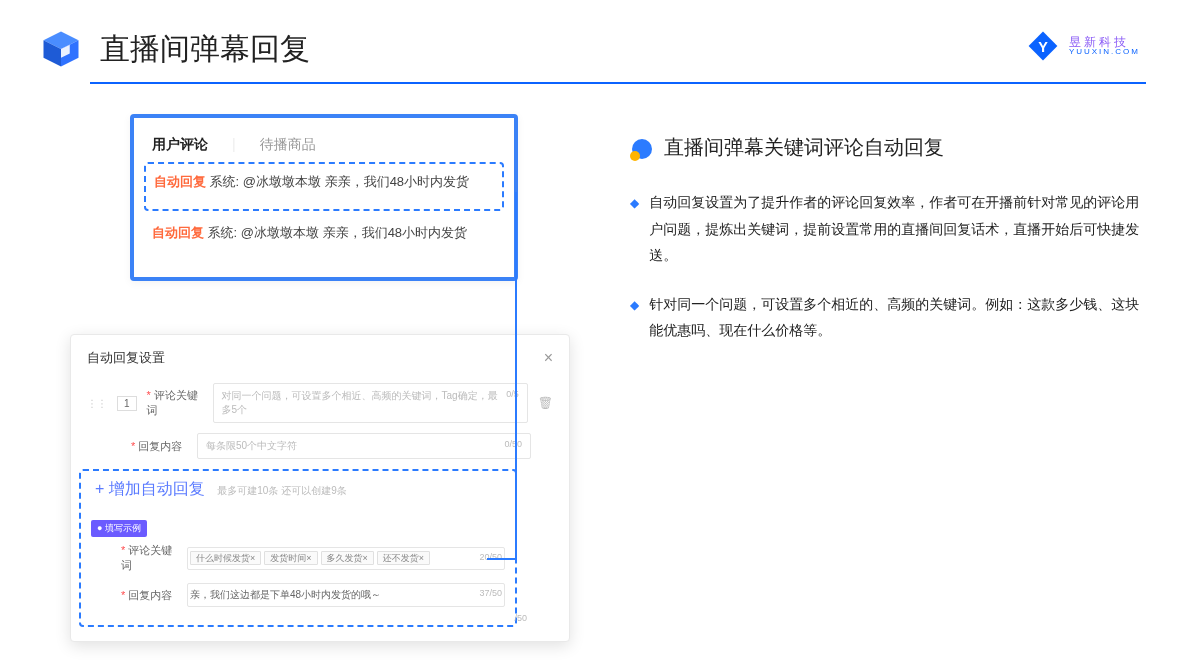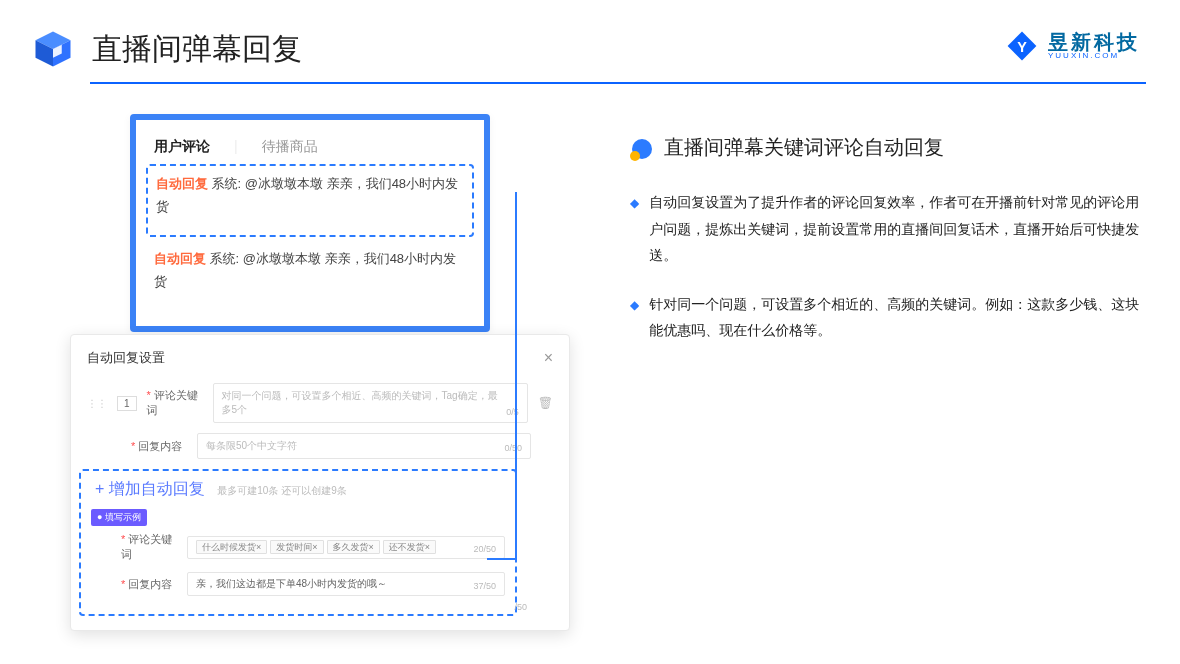--- a/index.html
+++ b/index.html
@@ -1,54 +1,54 @@
 <!DOCTYPE html>
 <html><head>
 <meta charset="utf-8">
 <style>
 *{box-sizing:border-box;margin:0;padding:0}
 body{font-family:"Microsoft YaHei","PingFang SC",sans-serif;background:#fff;width:1180px;height:664px;position:relative;overflow:hidden}
-.header{display:flex;align-items:center;padding:28px 32px 12px;position:relative}
+.header{display:flex;align-items:center;padding:28px 40px 12px;position:relative}
 .cube{width:42px;height:42px;margin-right:18px;position:relative}
 .cube svg{width:100%;height:100%}
 .title{font-size:30px;font-weight:500;color:#222}
 .brand{position:absolute;right:40px;top:30px;display:flex;align-items:center;gap:10px}
 .brand-icon{width:32px;height:32px}
 .brand-txt{display:flex;flex-direction:column;line-height:1}
-.brand-cn{font-size:20px;font-weight:bold;color:#0369a1;letter-spacing:3px}
+.brand-cn{font-size:12px;font-weight:normal;color:#8b5cf6;letter-spacing:3px}
 .brand-en{font-size:8px;color:#0b63ff;letter-spacing:2px}
 .hr{height:2px;background:linear-gradient(90deg,#0b63ff 0%,#0b63ff 100%);margin:0 34px 0 90px}
 .content{display:flex;padding:30px 40px 0 130px;gap:60px}
 .left{width:440px;position:relative}
 .right{flex:1;padding-top:20px}
-.panel{background:#fff;border:6px solid #3b82f6;border-radius:4px;box-shadow:0 2px 8px rgba(0,0,0,.05);padding:18px 18px 22px;width:360px;z-index:1;position:relative}
+.panel{background:#fff;border:4px solid #3b82f6;border-radius:4px;box-shadow:0 2px 8px rgba(0,0,0,.05);padding:18px 18px 22px;width:388px;z-index:1;position:relative}
 .tabs{display:flex;gap:24px;font-size:14px;margin-bottom:14px}
 .tab-active{font-weight:bold;color:#222}
 .tab{color:#999}
 .tab-div{color:#eee}
 .cmt{font-size:13px;color:#444;line-height:1.8;margin-bottom:10px}
 .cmt .badge{color:#ff6a3d;font-weight:700}
 .hl{border:2px dashed #2b7bff;border-radius:4px;padding:6px 8px;margin:-6px -8px 10px}
 .modal{position:absolute;top:220px;left:-60px;width:500px;background:#fff;border:1px solid #e9e9e9;border-radius:4px;box-shadow:0 4px 16px rgba(0,0,0,.12);padding:14px 16px 18px;z-index:2}
 .modal-hd{display:flex;justify-content:space-between;font-size:13px;color:#333;margin-bottom:16px}
 .close{color:#999;font-size:16px;cursor:pointer}
 .row{display:flex;align-items:center;gap:10px;margin-bottom:10px;font-size:11px}
 .drag{color:#ccc;font-size:10px}
 .idx{border:1px solid #ddd;padding:1px 6px;color:#666;font-size:10px}
 .lbl{color:#666;width:56px;text-align:left}
 .lbl::before{content:"* ";color:#ff4d4f}
-.inp{flex:1;border:1px solid #e5e5e5;border-radius:2px;padding:5px 8px;font-size:10px;color:#bbb;display:flex;justify-content:space-between;align-items:flex-end}
+.inp{flex:1;border:1px solid #e5e5e5;border-radius:2px;padding:5px 8px;font-size:10px;color:#bbb;display:flex;justify-content:space-between;align-items:flex-start}
 .cnt{color:#bbb;font-size:9px}
 .trash{color:#bbb;font-size:12px}
 .addline{color:#5b7bff;font-size:16px;margin:6px 0 4px 4px}
 .hint{color:#bbb;font-size:10px;margin-left:8px}
 .ex{border:2px dashed #2b7bff;border-radius:4px;padding:8px 10px;margin-top:6px;margin-left:-8px;margin-right:36px}
 .ex-badge{background:#6b5bff;color:#fff;font-size:9px;padding:2px 6px;border-radius:2px;display:inline-block;margin-bottom:6px}
 .tag{border:1px solid #e0e0e0;background:#fafafa;padding:1px 5px;font-size:9px;color:#888;margin-right:3px;border-radius:1px}
-.ex .inp{padding:4px 8px}
+.ex .inp{padding:4px 2px}
 .connector{position:absolute;border-right:2px solid #2b7bff;border-bottom:2px solid #2b7bff;z-index:3}
 .r-title{display:flex;align-items:flex-end;gap:12px;margin-bottom:28px}
 .r-ic{width:22px;height:22px;position:relative}
 .r-ic .c1{position:absolute;width:20px;height:20px;border-radius:50%;background:#2b7bff;top:0;left:2px}
 .r-ic .c2{position:absolute;width:10px;height:10px;border-radius:50%;background:#ffb400;bottom:0;left:0}
 .r-h{font-size:20px;color:#222;font-weight:500}
 .bullet{display:flex;gap:10px;margin-bottom:22px;font-size:14px;line-height:1.9;color:#222}
 .diamond{color:#2b7bff;font-size:12px;flex-shrink:0;margin-top:3px}
 </style>
 </head>
@@ -119,21 +119,21 @@
           <span class="cnt">0/50</span>
         </div>
         <span style="width:12px"></span>
       </div>
 
       <div class="ex">
         <div>
           <span class="addline">+ 增加自动回复</span>
           <span class="hint">最多可建10条 还可以创建9条</span>
         </div>
-        <div style="margin-top:6px"><span class="ex-badge">● 填写示例</span></div>
+        <div style="margin-top:17px"><span class="ex-badge">● 填写示例</span></div>
         <div class="row" style="padding-left:30px">
           <span class="lbl">评论关键词</span>
           <div class="inp">
             <span id="tags"><span class="tag">什么时候发货×</span><span class="tag">发货时间×</span><span class="tag">多久发货×</span><span class="tag">还不发货×</span></span>
             <span class="cnt">20/50</span>
           </div>
         </div>
         <div class="row" style="padding-left:30px">
           <span class="lbl">回复内容</span>
           <div class="inp" style="color:#666">

